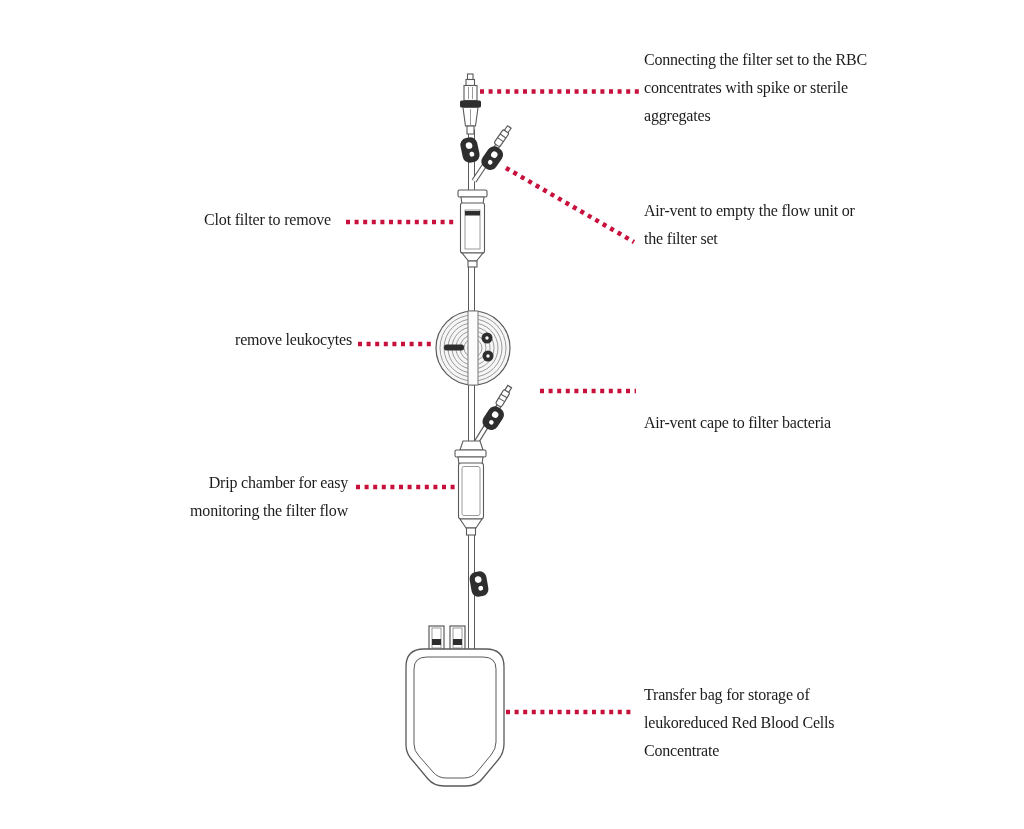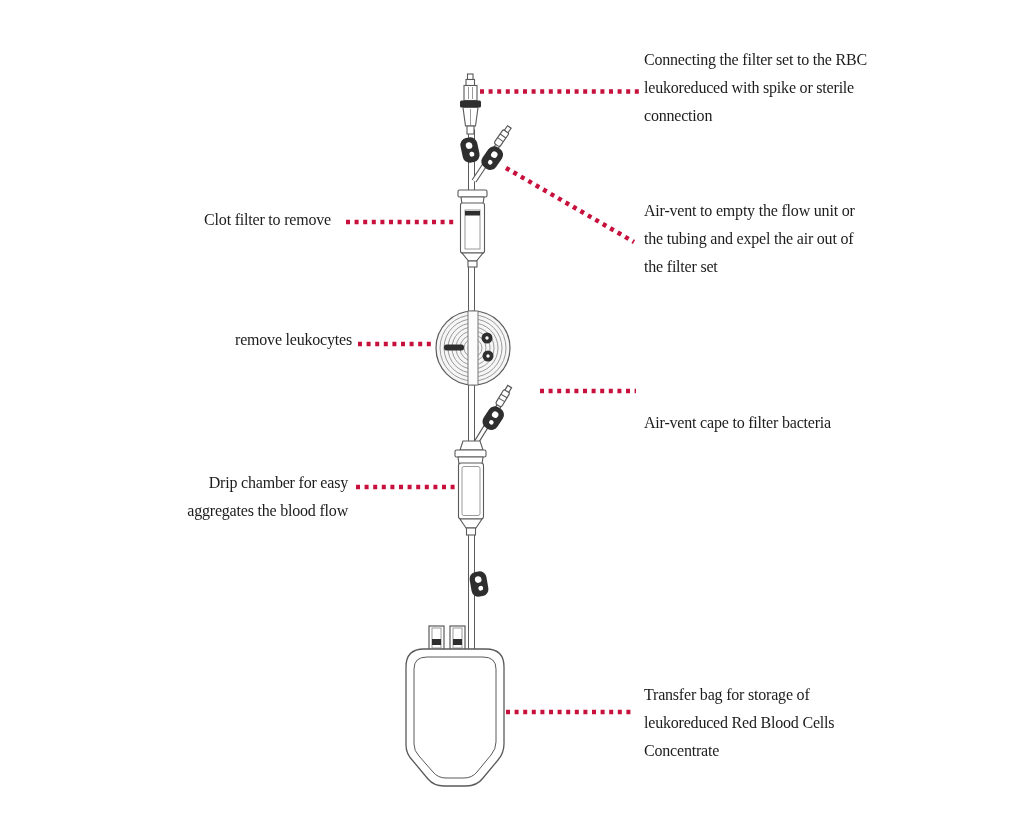--- a/index.html
+++ b/index.html
@@ -157,45 +157,44 @@
       <line x1="346" y1="222" x2="456" y2="222" stroke="#C8103C"></line>
       <line x1="358" y1="344" x2="434" y2="344" stroke="#C8103C"></line>
       <line x1="540" y1="391" x2="636" y2="391" stroke="#C8103C"></line>
       <line x1="356" y1="487" x2="456" y2="487" stroke="#C8103C"></line>
       <line x1="506" y1="712" x2="632" y2="712" stroke="#C8103C"></line>
     </g>
   </svg>
 
   <div class="label" style="left:644px; top:46px;">
     <div>Connecting the filter set to the RBC</div>
-    <div>leukoreduced with spike or sterile</div>
-    <div>connection</div>
+    <div>concentrates with spike or sterile</div>
+    <div>aggregates</div>
   </div>
 
   <div class="label" style="left:644px; top:197px;">
     <div>Air-vent to empty the flow unit or</div>
-    <div>the tubing and expel the air out of</div>
     <div>the filter set</div>
   </div>
 
   <div class="label align-right" style="right:693px; top:198px;">
     <div>Clot filter to remove</div>
   </div>
 
   <div class="label align-right" style="right:672px; top:318px;">
     <div>remove leukocytes</div>
   </div>
 
   <div class="label" style="left:644px; top:378px;margin-top:31px;">
     <div>Air-vent cape to filter bacteria</div>
   </div>
 
   <div class="label align-right" style="right:676px; top:461px;">
     <div>Drip chamber for easy</div>
-    <div>aggregates the blood flow</div>
+    <div>monitoring the filter flow</div>
   </div>
 
   <div class="label" style="left:644px; top:681px;">
     <div>Transfer bag for storage of</div>
     <div>leukoreduced Red Blood Cells</div>
     <div>Concentrate</div>
   </div>
 
 </div>
 

